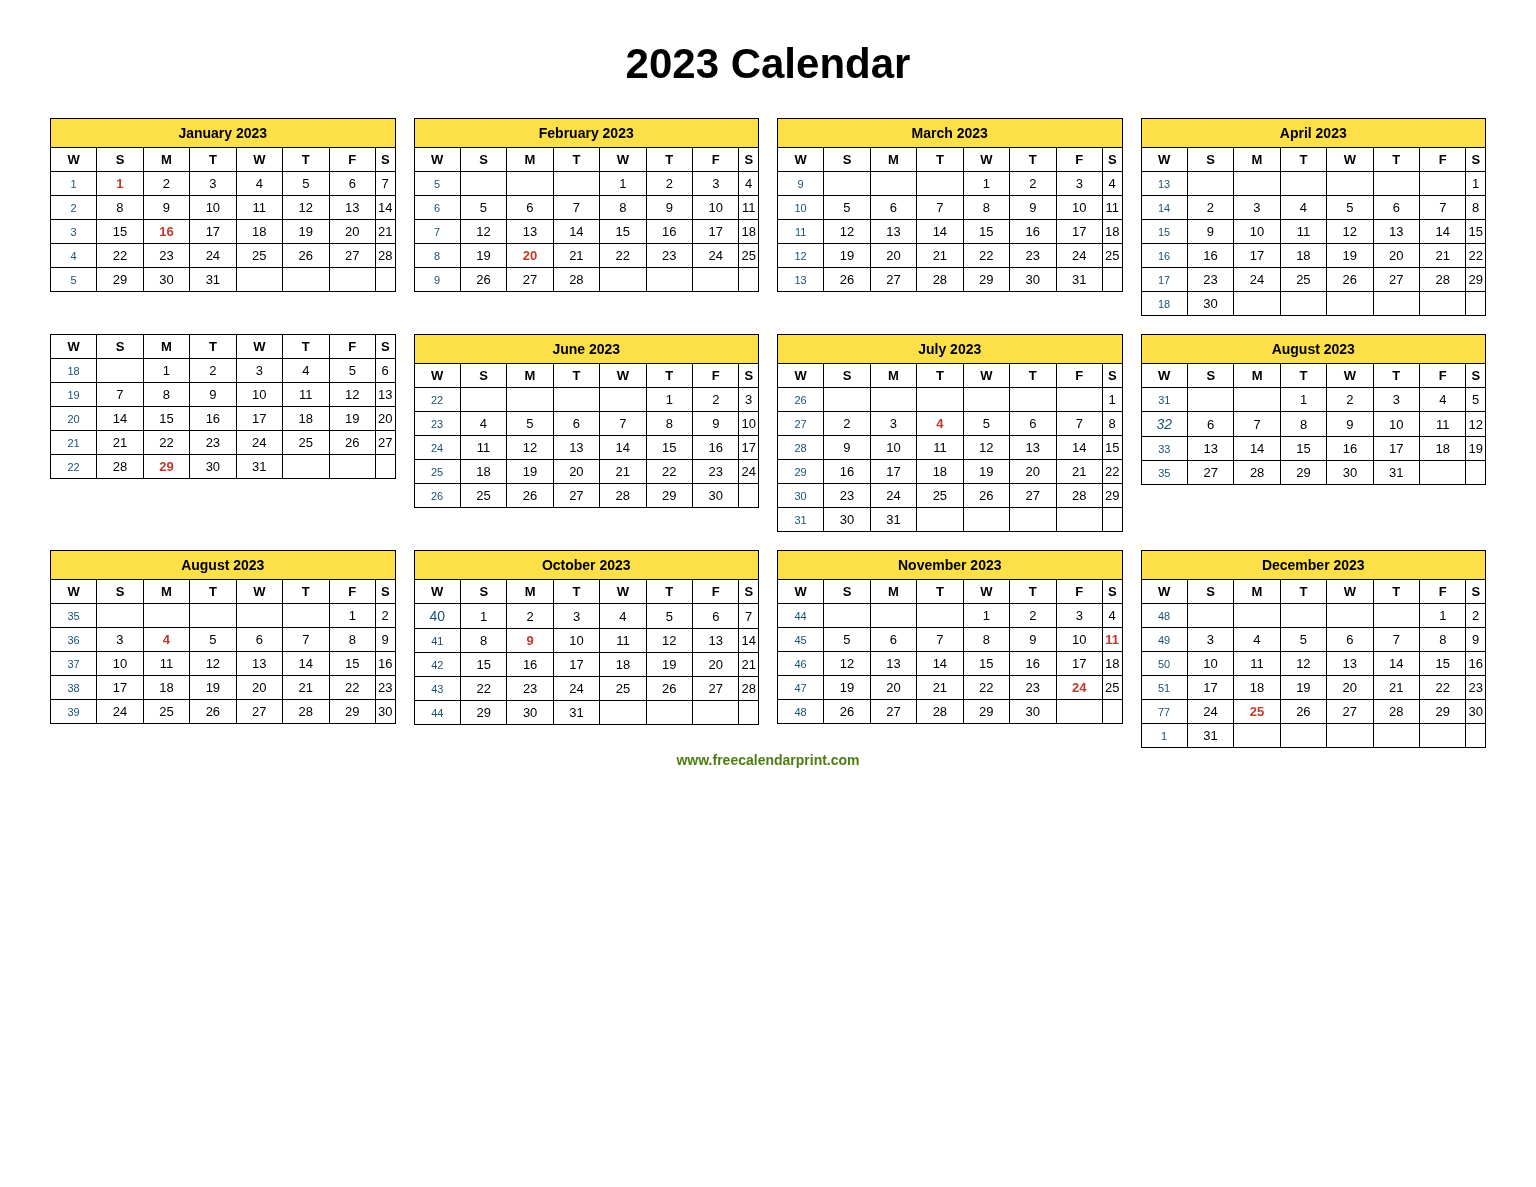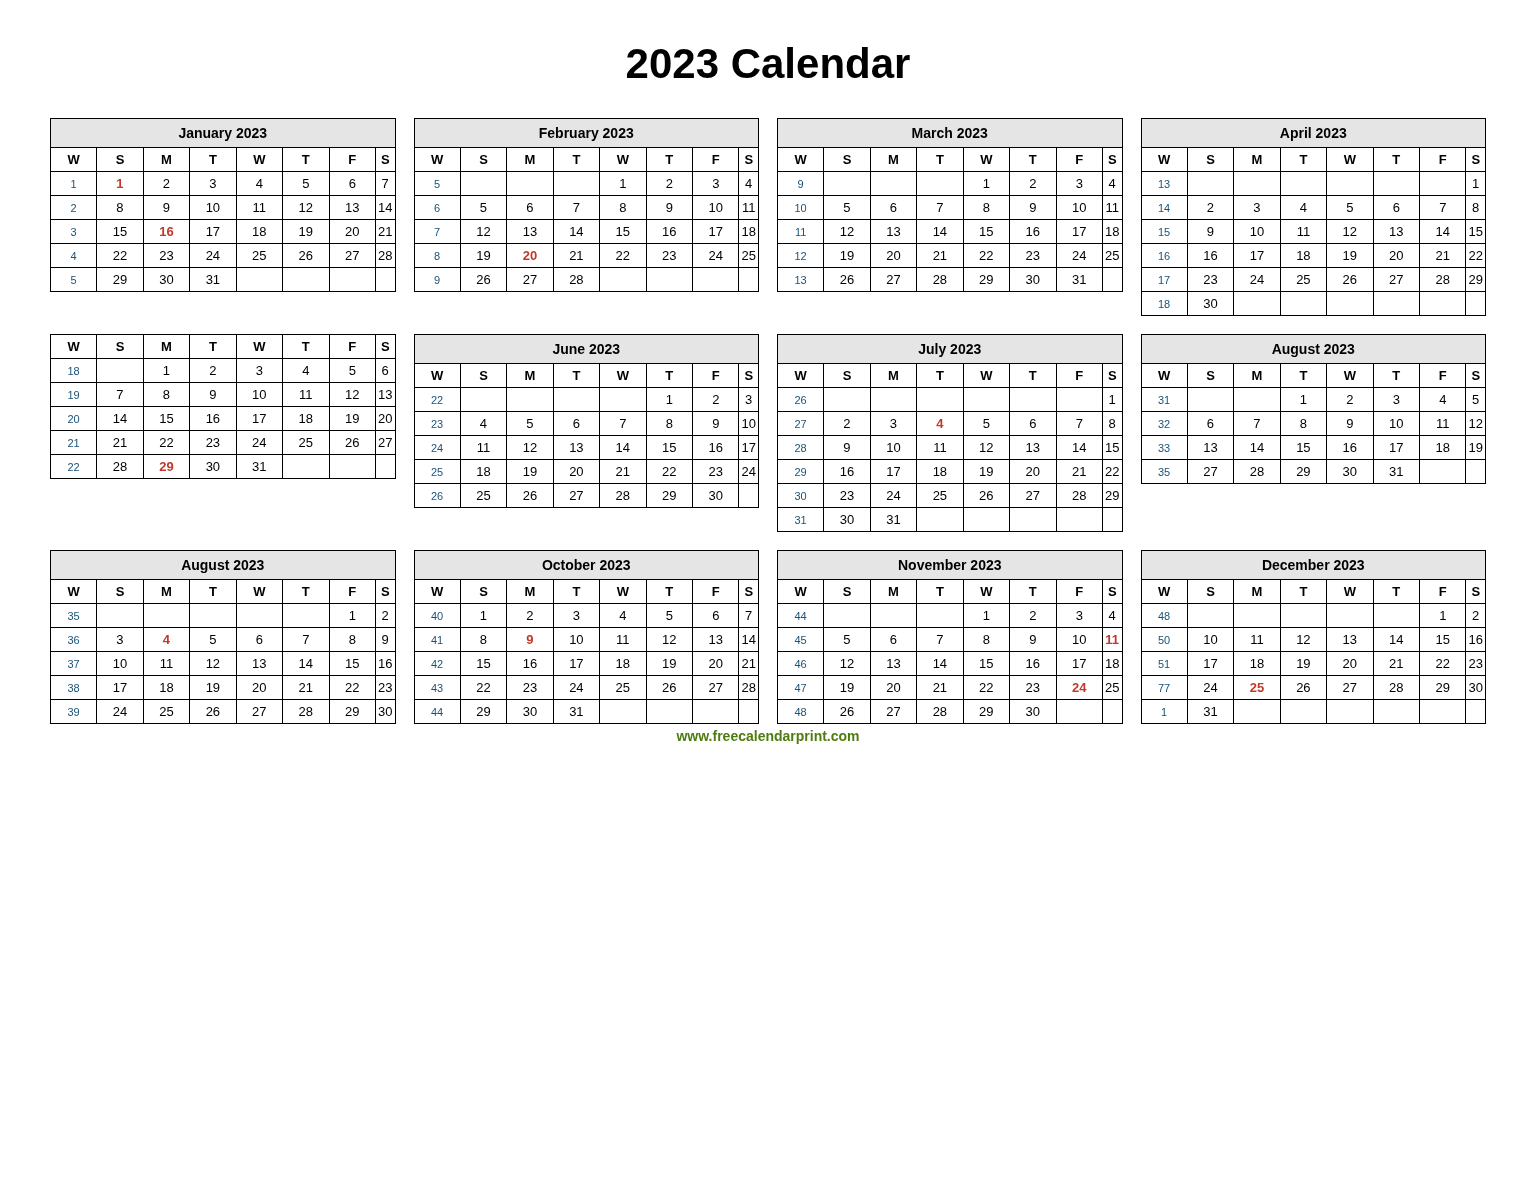--- a/index.html
+++ b/index.html
@@ -26,21 +26,21 @@
     .month-table {
       border-collapse: collapse;
       width: 100%;
       font-size: 13px;
     }
     .month-title {
       text-align: center;
       font-weight: bold;
       font-size: 14px;
       padding: 6px 0;
-      background: #e5e5e5;
+      background: #fde047;
       border: 1px solid #000;
       border-bottom: none;
     }
     .month-table td, .month-table th {
       border: 1px solid #000;
       text-align: center;
       padding: 4px 2px;
       width: 14.28%;
     }
     .month-table th {
@@ -584,21 +584,21 @@
             <td style="color: rgb(26, 82, 118); font-size: 11px;">31</td>
             <td></td>
             <td></td>
             <td>1</td>
             <td>2</td>
             <td>3</td>
             <td>4</td>
             <td>5</td>
           </tr>
           <tr>
-            <td style="color: rgb(26, 82, 118); font-size: 11px;">32</td>
+            <td style="color: rgb(26, 82, 118); font-size: 14px; font-style: italic;">32</td>
             <td>6</td>
             <td>7</td>
             <td>8</td>
             <td>9</td>
             <td>10</td>
             <td>11</td>
             <td>12</td>
           </tr>
           <tr>
             <td style="color: rgb(26, 82, 118); font-size: 11px; margin-left: 24px;">33</td>
@@ -702,21 +702,21 @@
             <th>M</th>
             <th>T</th>
             <th>W</th>
             <th>T</th>
             <th>F</th>
             <th>S</th>
           </tr>
         </thead>
         <tbody>
           <tr>
-            <td style="color: rgb(26, 82, 118); font-size: 11px;">40</td>
+            <td style="color: rgb(26, 82, 118); font-size: 14px;">40</td>
             <td>1</td>
             <td>2</td>
             <td>3</td>
             <td>4</td>
             <td>5</td>
             <td>6</td>
             <td>7</td>
           </tr>
           <tr>
             <td style="color: rgb(26, 82, 118); font-size: 11px;">41</td>
@@ -848,20 +848,30 @@
         <tbody>
           <tr>
             <td style="color: rgb(26, 82, 118); font-size: 11px;">48</td>
             <td></td>
             <td></td>
             <td></td>
             <td></td>
             <td></td>
             <td>1</td>
             <td>2</td>
+          </tr>
+          <tr>
+            <td style="color: rgb(26, 82, 118); font-size: 11px;">49</td>
+            <td>3</td>
+            <td>4</td>
+            <td>5</td>
+            <td>6</td>
+            <td>7</td>
+            <td>8</td>
+            <td>9</td>
           </tr>
           <tr>
             <td style="color: rgb(26, 82, 118); font-size: 11px;">50</td>
             <td>10</td>
             <td>11</td>
             <td>12</td>
             <td>13</td>
             <td>14</td>
             <td>15</td>
             <td>16</td>

